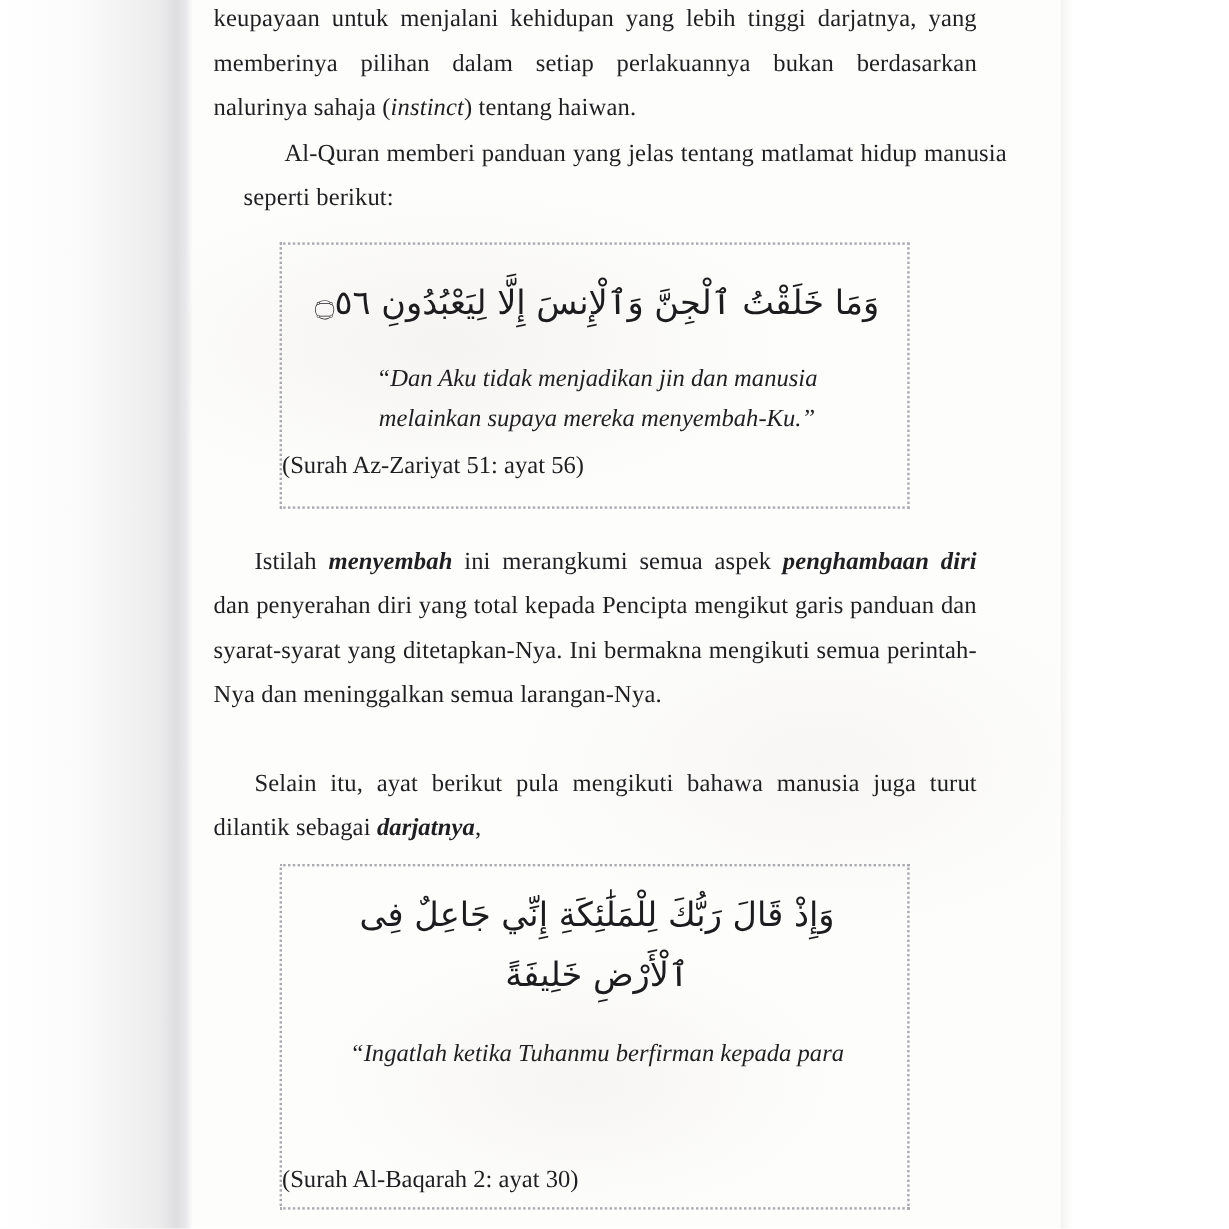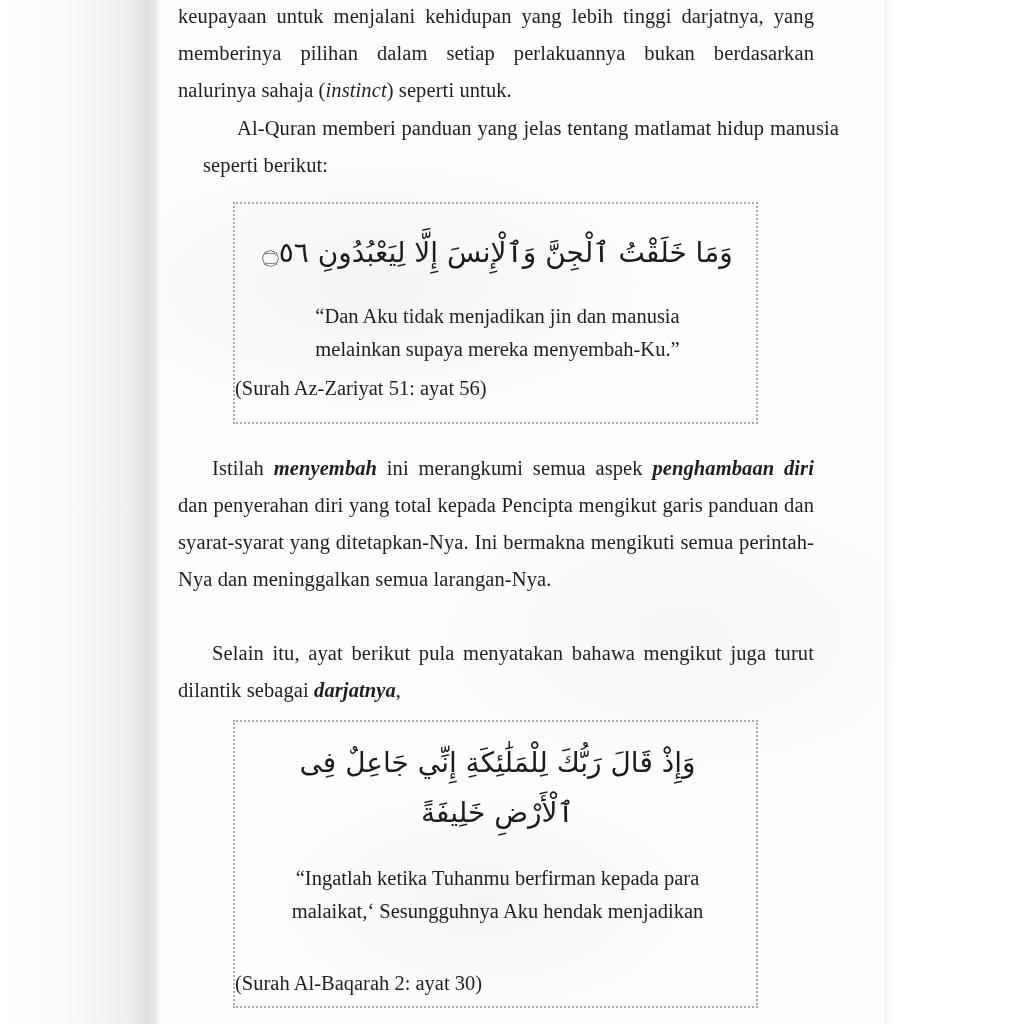--- a/index.html
+++ b/index.html
@@ -95,20 +95,21 @@
   .arabic {
     font-family: "DejaVu Sans", sans-serif;
     direction: rtl;
     text-align: center;
     color: #1c1c1f;
     font-size: 28px;
     line-height: 50px;
     letter-spacing: 0px;
   }
   .translation {
+    font-style: italic;
     text-align: center;
     color: #1f1f22;
     font-size: 20.5px;
     line-height: 33px;
   }
   .citation {
     text-align: left;
     color: #1f1f22;
     font-size: 20.5px;
     line-height: 33px;
@@ -120,37 +121,36 @@
 
 <div id="page">
 
   <div class="paper"></div>
   <div class="gutter"></div>
   <div class="page-edge"></div>
   <div class="paper-tint"></div>
 
   <div class="content">
 
-    <p class="body noindent" style="position:absolute; top:-2px; left:0; width:636px;"><span>keupayaan untuk menjalani kehidupan yang lebih tinggi darjatnya, yang memberinya pilihan dalam setiap perlakuannya bukan berdasarkan nalurinya sahaja (</span><i>instinct</i><span>) seperti untuk.</span></p>
+    <p class="body noindent" style="position:absolute; top:-2px; left:0; width:636px;"><span>keupayaan untuk menjalani kehidupan yang lebih tinggi darjatnya, yang memberinya pilihan dalam setiap perlakuannya bukan berdasarkan nalurinya sahaja (</span><i>instinct</i><span>) tentang haiwan.</span></p>
 
     <p class="body" style="position:absolute; top:110px; left:0; width:636px;margin-left:25px;">Al-Quran memberi panduan yang jelas tentang matlamat hidup manusia seperti berikut:</p>
 
     <div class="verse-box" style="left:55px; top:202px; width:525px; height:222px;">
       <div class="arabic" style="position:absolute; left:0; top:24px; width:525px;">وَمَا خَلَقْتُ ٱلْجِنَّ وَٱلْإِنسَ إِلَّا لِيَعْبُدُونِ ۝٥٦</div>
       <div class="translation" style="position:absolute; left:0; top:96px; width:525px;">“Dan Aku tidak menjadikan jin dan manusia</div>
       <div class="translation" style="position:absolute; left:0; top:129px; width:525px;">melainkan supaya mereka menyembah-Ku.”</div>
       <div class="citation" style="position:absolute; left:0; top:168px; width:525px;">(Surah Az-Zariyat 51: ayat 56)</div>
     </div>
 
     <p class="body" style="position:absolute; top:450px; left:0; width:636px;"><span>Istilah </span><span class="bi">menyembah</span><span> ini merangkumi semua aspek </span><span class="bi">penghambaan diri</span><span> dan penyerahan diri yang total kepada Pencipta mengikut garis panduan dan syarat-syarat yang ditetapkan-Nya. Ini bermakna mengikuti semua perintah-Nya dan meninggalkan semua larangan-Nya.</span></p>
 
-    <p class="body" style="position:absolute; top:635px; left:0; width:636px;"><span>Selain itu, ayat berikut pula menyatakan bahawa mengikut juga turut dilantik sebagai </span><span class="bi">darjatnya</span><span>,</span></p>
+    <p class="body" style="position:absolute; top:635px; left:0; width:636px;"><span>Selain itu, ayat berikut pula mengikuti bahawa manusia juga turut dilantik sebagai </span><span class="bi">darjatnya</span><span>,</span></p>
 
     <div class="verse-box" style="left:55px; top:720px; width:525px; height:288px;">
       <div class="arabic" style="position:absolute; left:0; top:16px; width:525px;">وَإِذْ قَالَ رَبُّكَ لِلْمَلَٰئِكَةِ إِنِّي جَاعِلٌ فِى</div>
       <div class="arabic" style="position:absolute; left:0; top:66px; width:525px;">ٱلْأَرْضِ خَلِيفَةً</div>
       <div class="translation" style="position:absolute; left:0; top:140px; width:525px;">“Ingatlah ketika Tuhanmu berfirman kepada para</div>
-      <div class="translation" style="position:absolute; left:0; top:173px; width:525px;">malaikat,‘ Sesungguhnya Aku hendak menjadikan</div>
       <div class="citation" style="position:absolute; left:0; top:245px; width:525px;">(Surah Al-Baqarah 2: ayat 30)</div>
     </div>
 
   </div>
 </div>
 
 </body></html>

